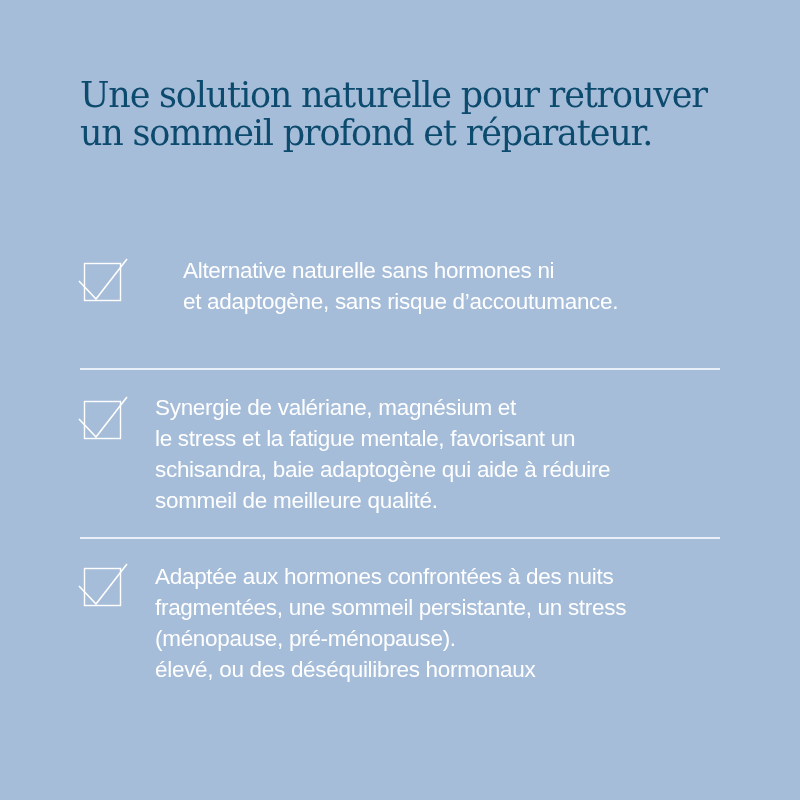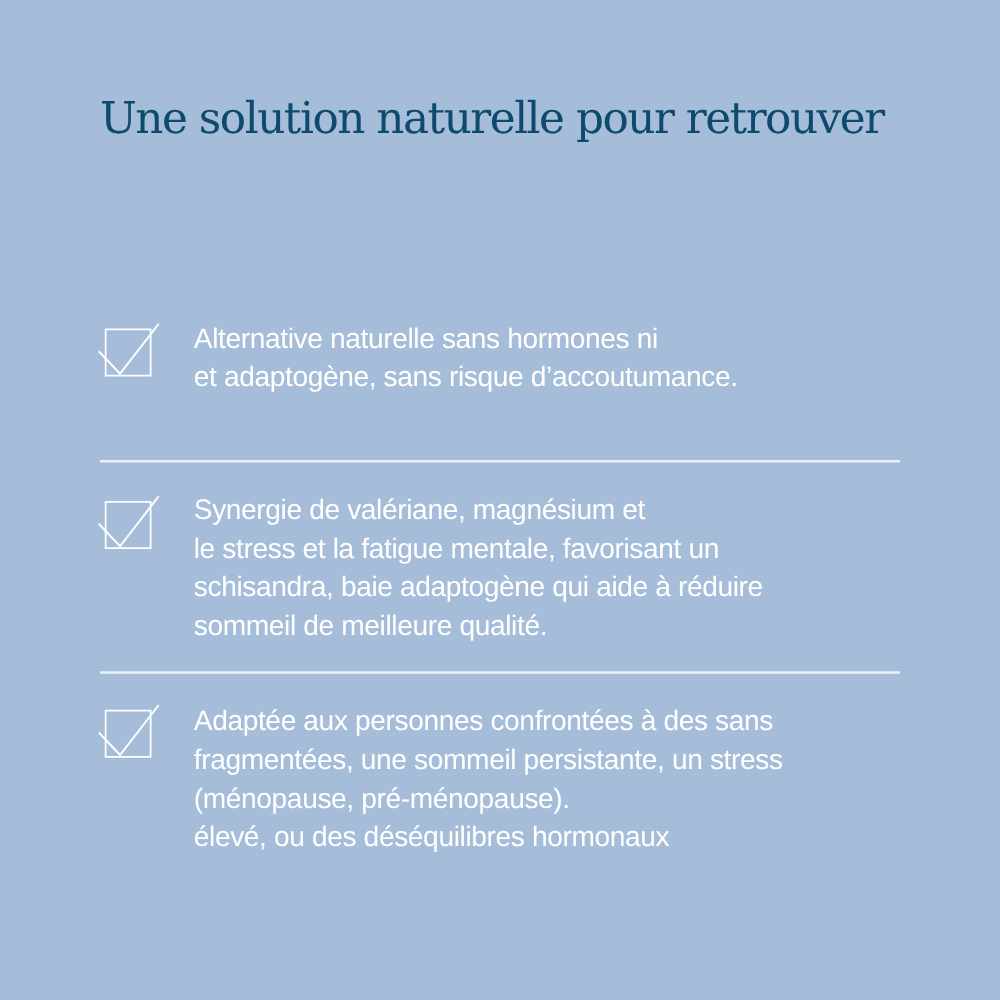--- a/index.html
+++ b/index.html
@@ -63,28 +63,29 @@
       width: 640px;
       height: 2px;
       background: #e9eff7;
     }
   </style>
 </head>
 <body>
 
 <h1 class="headline">
   <span>Une solution naturelle pour retrouver</span>
+  <span>un sommeil profond et réparateur.</span>
 </h1>
 
 <div class="item" style="top:0;">
   <svg class="check" style="top:256px;" viewBox="0 0 56 50">
     <rect x="8.5" y="7.5" width="36" height="37" fill="none" stroke="#ffffff" stroke-width="1.4"></rect>
     <polyline points="3,25 20,43 51,3" fill="none" stroke="#ffffff" stroke-width="1.6" stroke-linejoin="miter"></polyline>
   </svg>
-  <p class="item-text" style="top:255px;">
+  <p class="item-text" style="top:255px;margin-left:28px;">
     <span>Alternative naturelle sans hormones ni</span>
     <span>et adaptogène, sans risque d’accoutumance.</span>
   </p>
 </div>
 
 <div class="divider" style="top:368px;"></div>
 
 <div class="item" style="top:0;">
   <svg class="check" style="top:394px;" viewBox="0 0 56 50">
     <rect x="8.5" y="7.5" width="36" height="37" fill="none" stroke="#ffffff" stroke-width="1.4"></rect>
@@ -99,18 +100,18 @@
 </div>
 
 <div class="divider" style="top:537px;"></div>
 
 <div class="item" style="top:0;">
   <svg class="check" style="top:561px;" viewBox="0 0 56 50">
     <rect x="8.5" y="7.5" width="36" height="37" fill="none" stroke="#ffffff" stroke-width="1.4"></rect>
     <polyline points="3,25 20,43 51,3" fill="none" stroke="#ffffff" stroke-width="1.6" stroke-linejoin="miter"></polyline>
   </svg>
   <p class="item-text" style="top:561px;">
-    <span>Adaptée aux personnes confrontées à des sans</span>
+    <span>Adaptée aux hormones confrontées à des nuits</span>
     <span>fragmentées, une sommeil persistante, un stress</span>
     <span>(ménopause, pré-ménopause).</span>
     <span>élevé, ou des déséquilibres hormonaux</span>
   </p>
 </div>
 
 </body></html>

